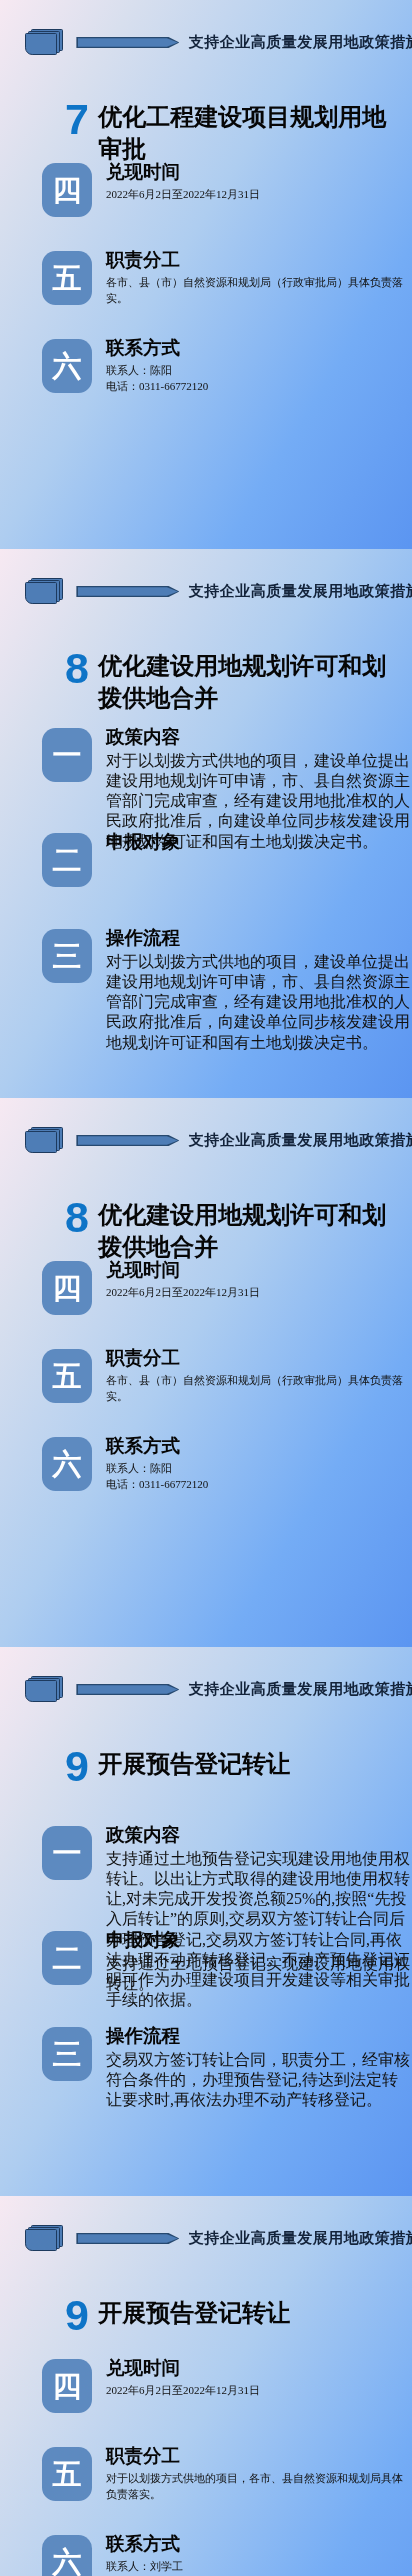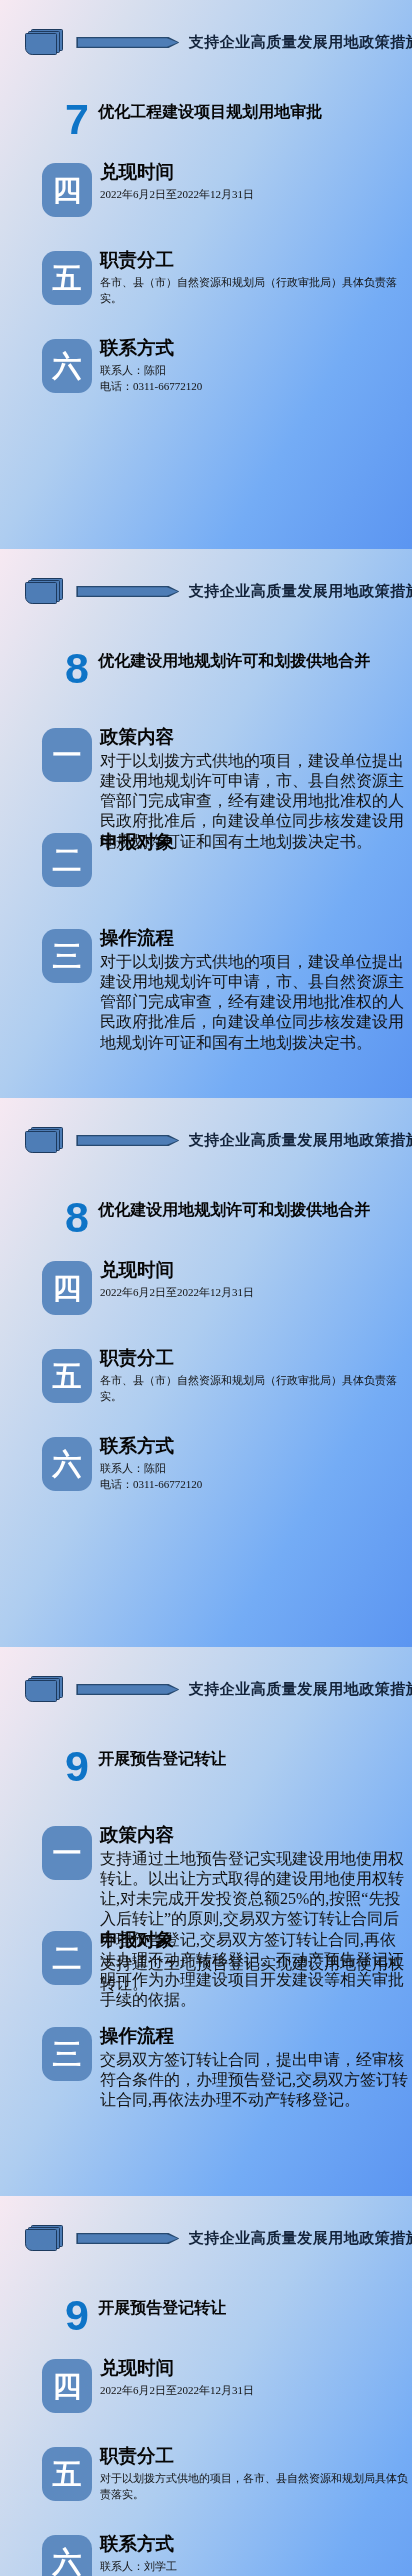--- a/index.html
+++ b/index.html
@@ -41,32 +41,32 @@
   .title-row{
     position:absolute;top:98px;left:45px;right:10.3px;
     display:flex;align-items:flex-start;
   }
   .card-number{
     min-width:44px;text-align:right;margin-right:9.3px;flex:0 0 auto;
     font-size:43px;line-height:1.0;font-weight:900;color:#0e74c7;
   }
   .card-title{
     margin:3.1px 0 0 0;max-width:309px;
-    font-size:16px;line-height:1.32;font-weight:900;color:#060606;text-align:center;
+    font-size:24px;line-height:1.32;font-weight:900;color:#060606;
   }
   
   .section{position:absolute;left:42px;right:0;display:flex;align-items:flex-start;}
   .v-a .s1{top:178px}.v-a .s2{top:283px}.v-a .s3{top:379px}
   .v-b .s1{top:162px}.v-b .s2{top:250px}.v-b .s3{top:338px}
   .section-badge{
     flex:0 0 auto;width:50px;height:54px;border-radius:13.4px;background:#5d8ac0;
     display:flex;align-items:center;justify-content:center;margin-top:1px;
   }
   .badge-numeral{font-size:29px;font-weight:700;color:#ffffff;line-height:1;}
-  .section-content{margin-left:8px;max-width:311px;}
+  .section-content{margin-left:14px;max-width:311px;}
   .section-title{
     margin:0 0 3.6px 0;font-size:18.5px;font-weight:900;color:#060606;line-height:1.1;
     font-family:"Liberation Sans",sans-serif;
   }
   .section-body{
     margin:0;font-family:"Liberation Serif","DejaVu Serif",serif;color:#121212;
     white-space:pre-line;
   }
   .v-a .section-body{font-size:16px;line-height:1.26;}
   .v-b .section-body{font-size:11px;line-height:1.48;}
@@ -235,21 +235,21 @@
         <h2 class="section-title">申报对象</h2>
         <p class="section-body">支持通过土地预告登记实现建设用地使用权转让。</p>
       </div>
   </div>
   <div class="section s3">
     <div class="section-badge">
         <span class="badge-numeral">三</span>
       </div>
     <div class="section-content">
         <h2 class="section-title">操作流程</h2>
-        <p class="section-body">交易双方签订转让合同，提出申请，经审核符合条件的，办理预告登记,交易双方签订转让合同,再依法办理不动产转移登记。</p>
+        <p class="section-body">交易双方签订转让合同，职责分工，经审核符合条件的，办理预告登记,待达到法定转让要求时,再依法办理不动产转移登记。</p>
       </div>
   </div>
 </section>
 
 <section class="card v-b">
   <div class="card-header">
     <span class="docs-icon">
         <i></i>
         <i></i>
         <i></i>

